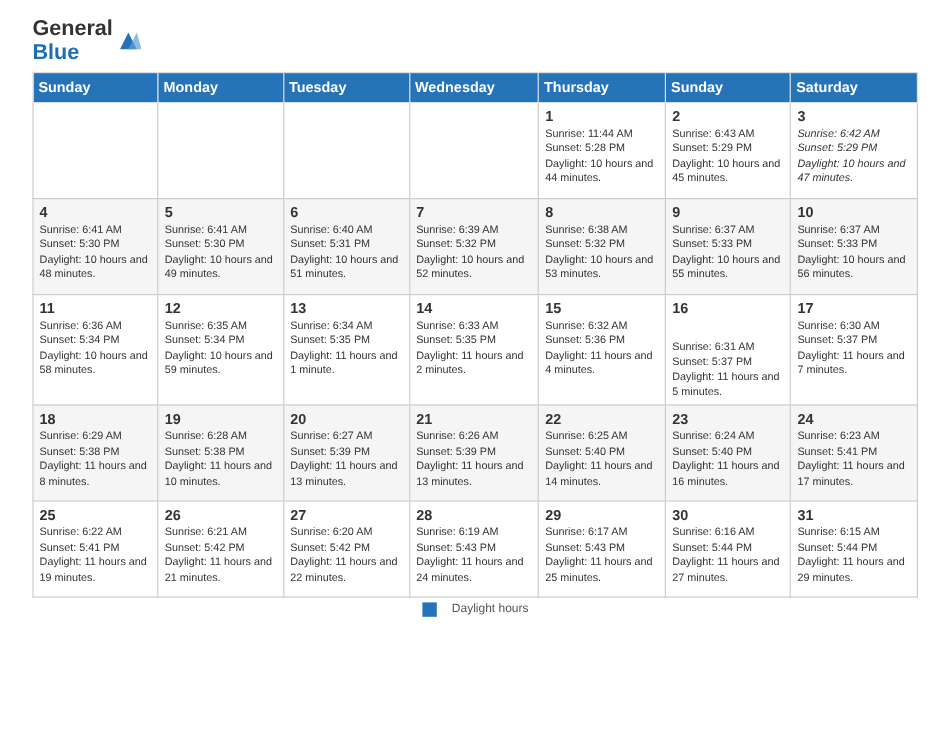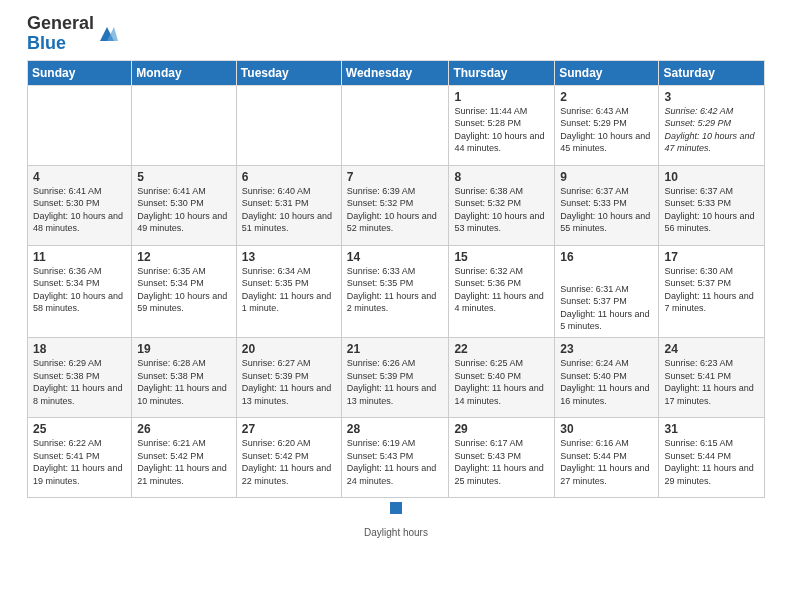--- a/index.html
+++ b/index.html
@@ -102,21 +102,20 @@
       align-items: center;
       margin-top: 4px;
       font-size: 10px;
       color: #555;
       gap: 6px;
     }
     .footer-legend {
       display: flex;
       align-items: center;
       gap: 13px;
-      flex-direction: column;
     }
     .legend-box {
       width: 12px;
       height: 12px;
       background: #2573b8;
     }
   </style>
 </head>
 <body>
 

